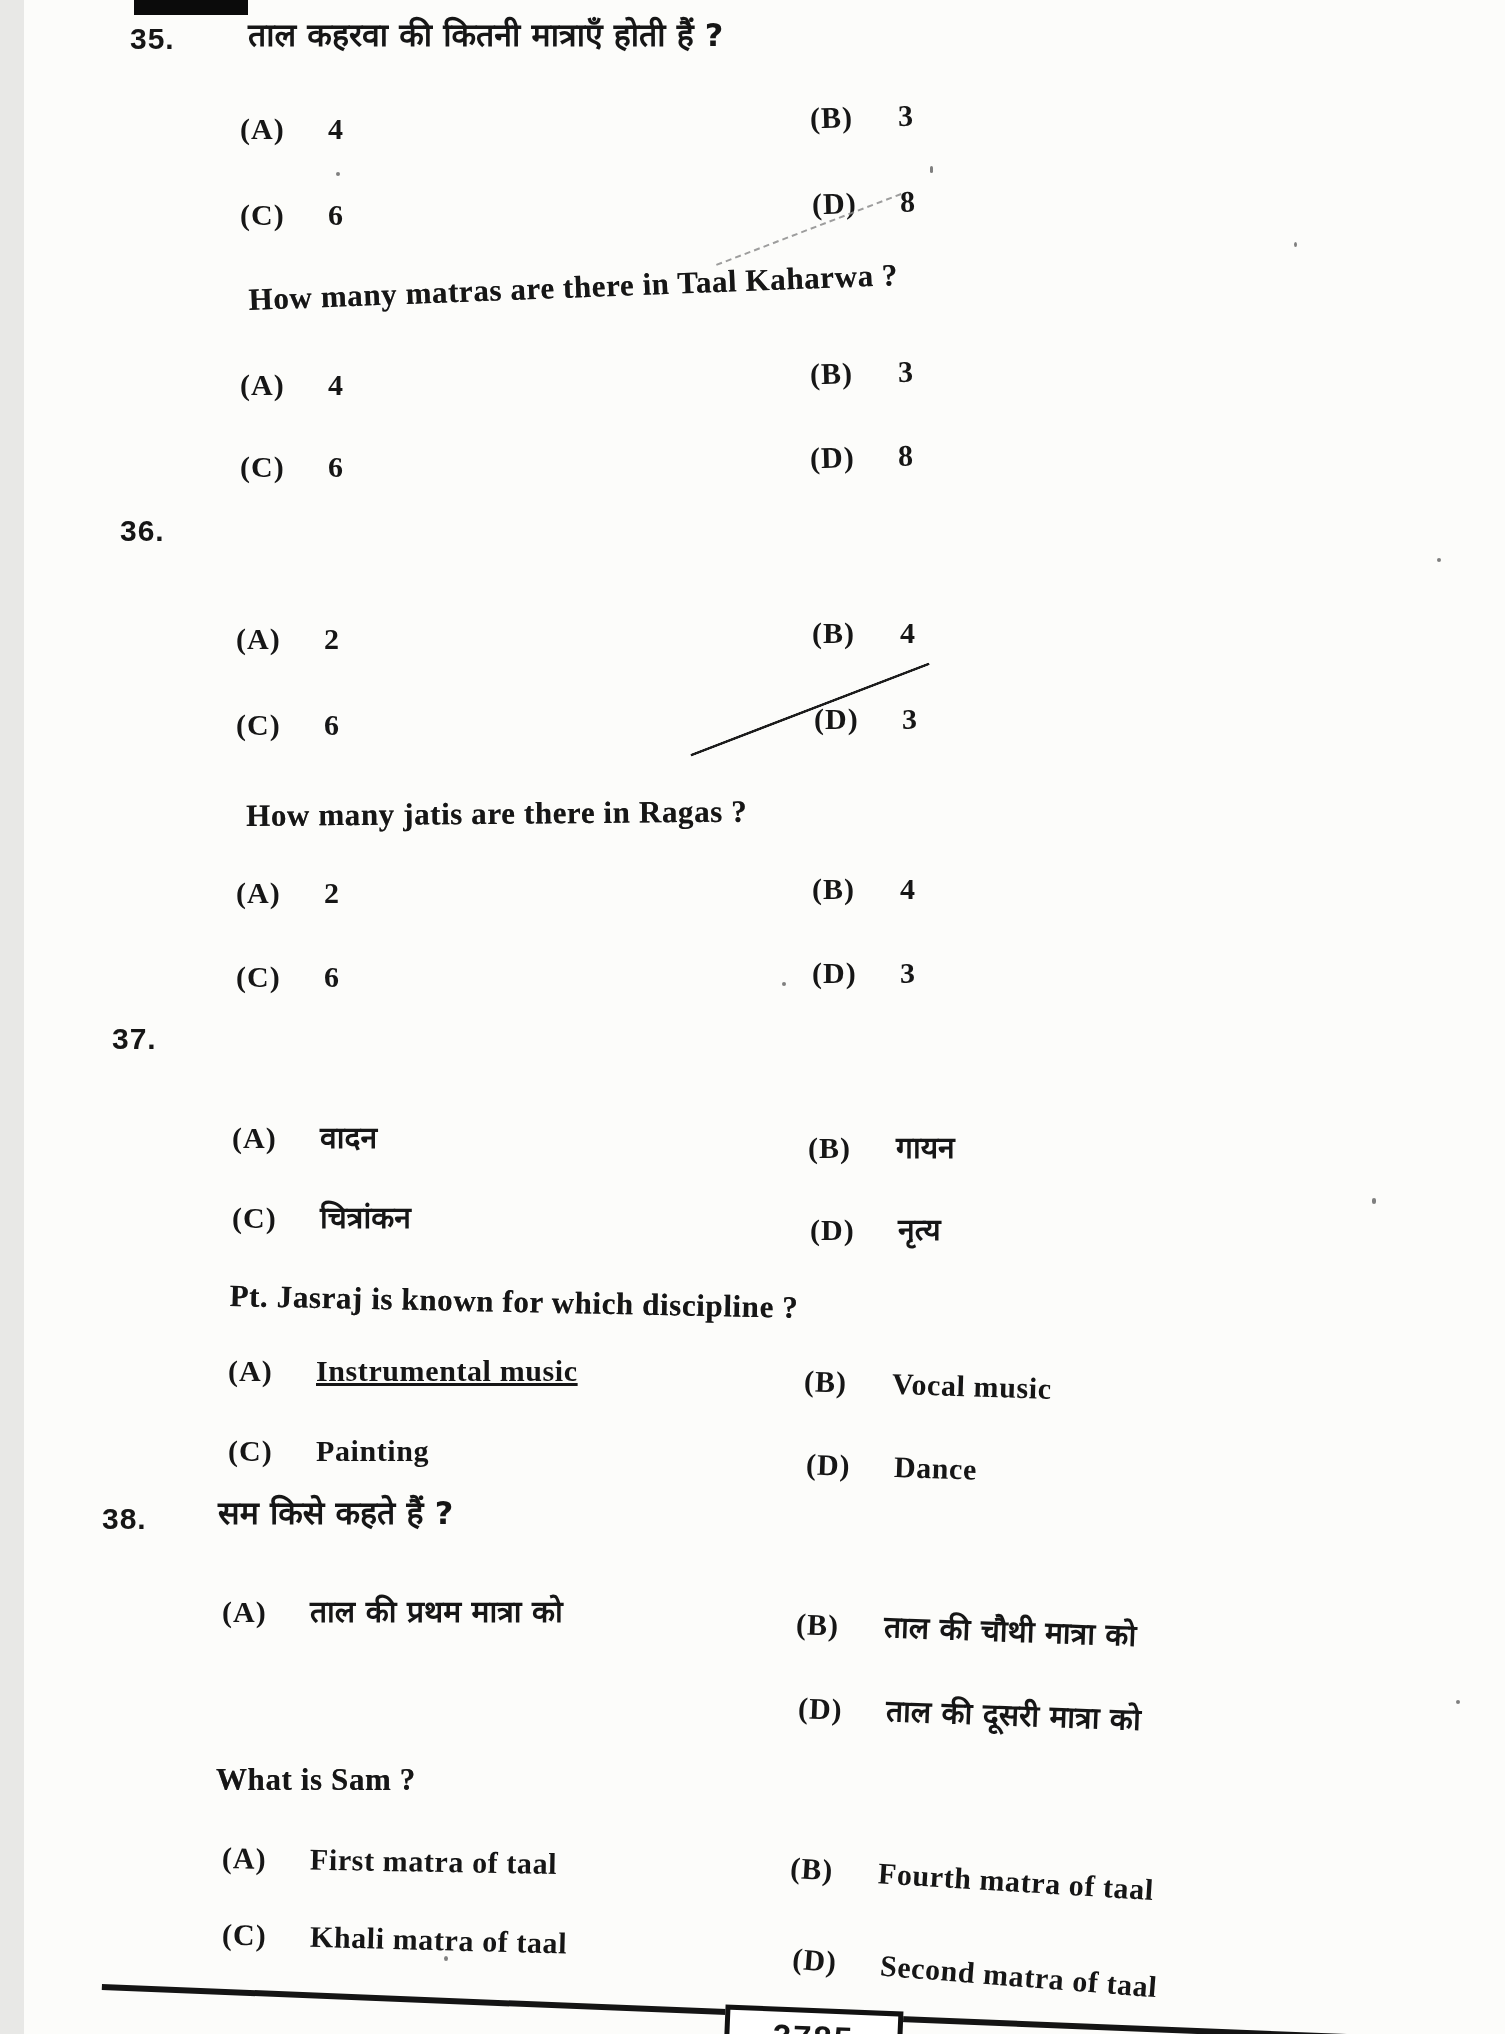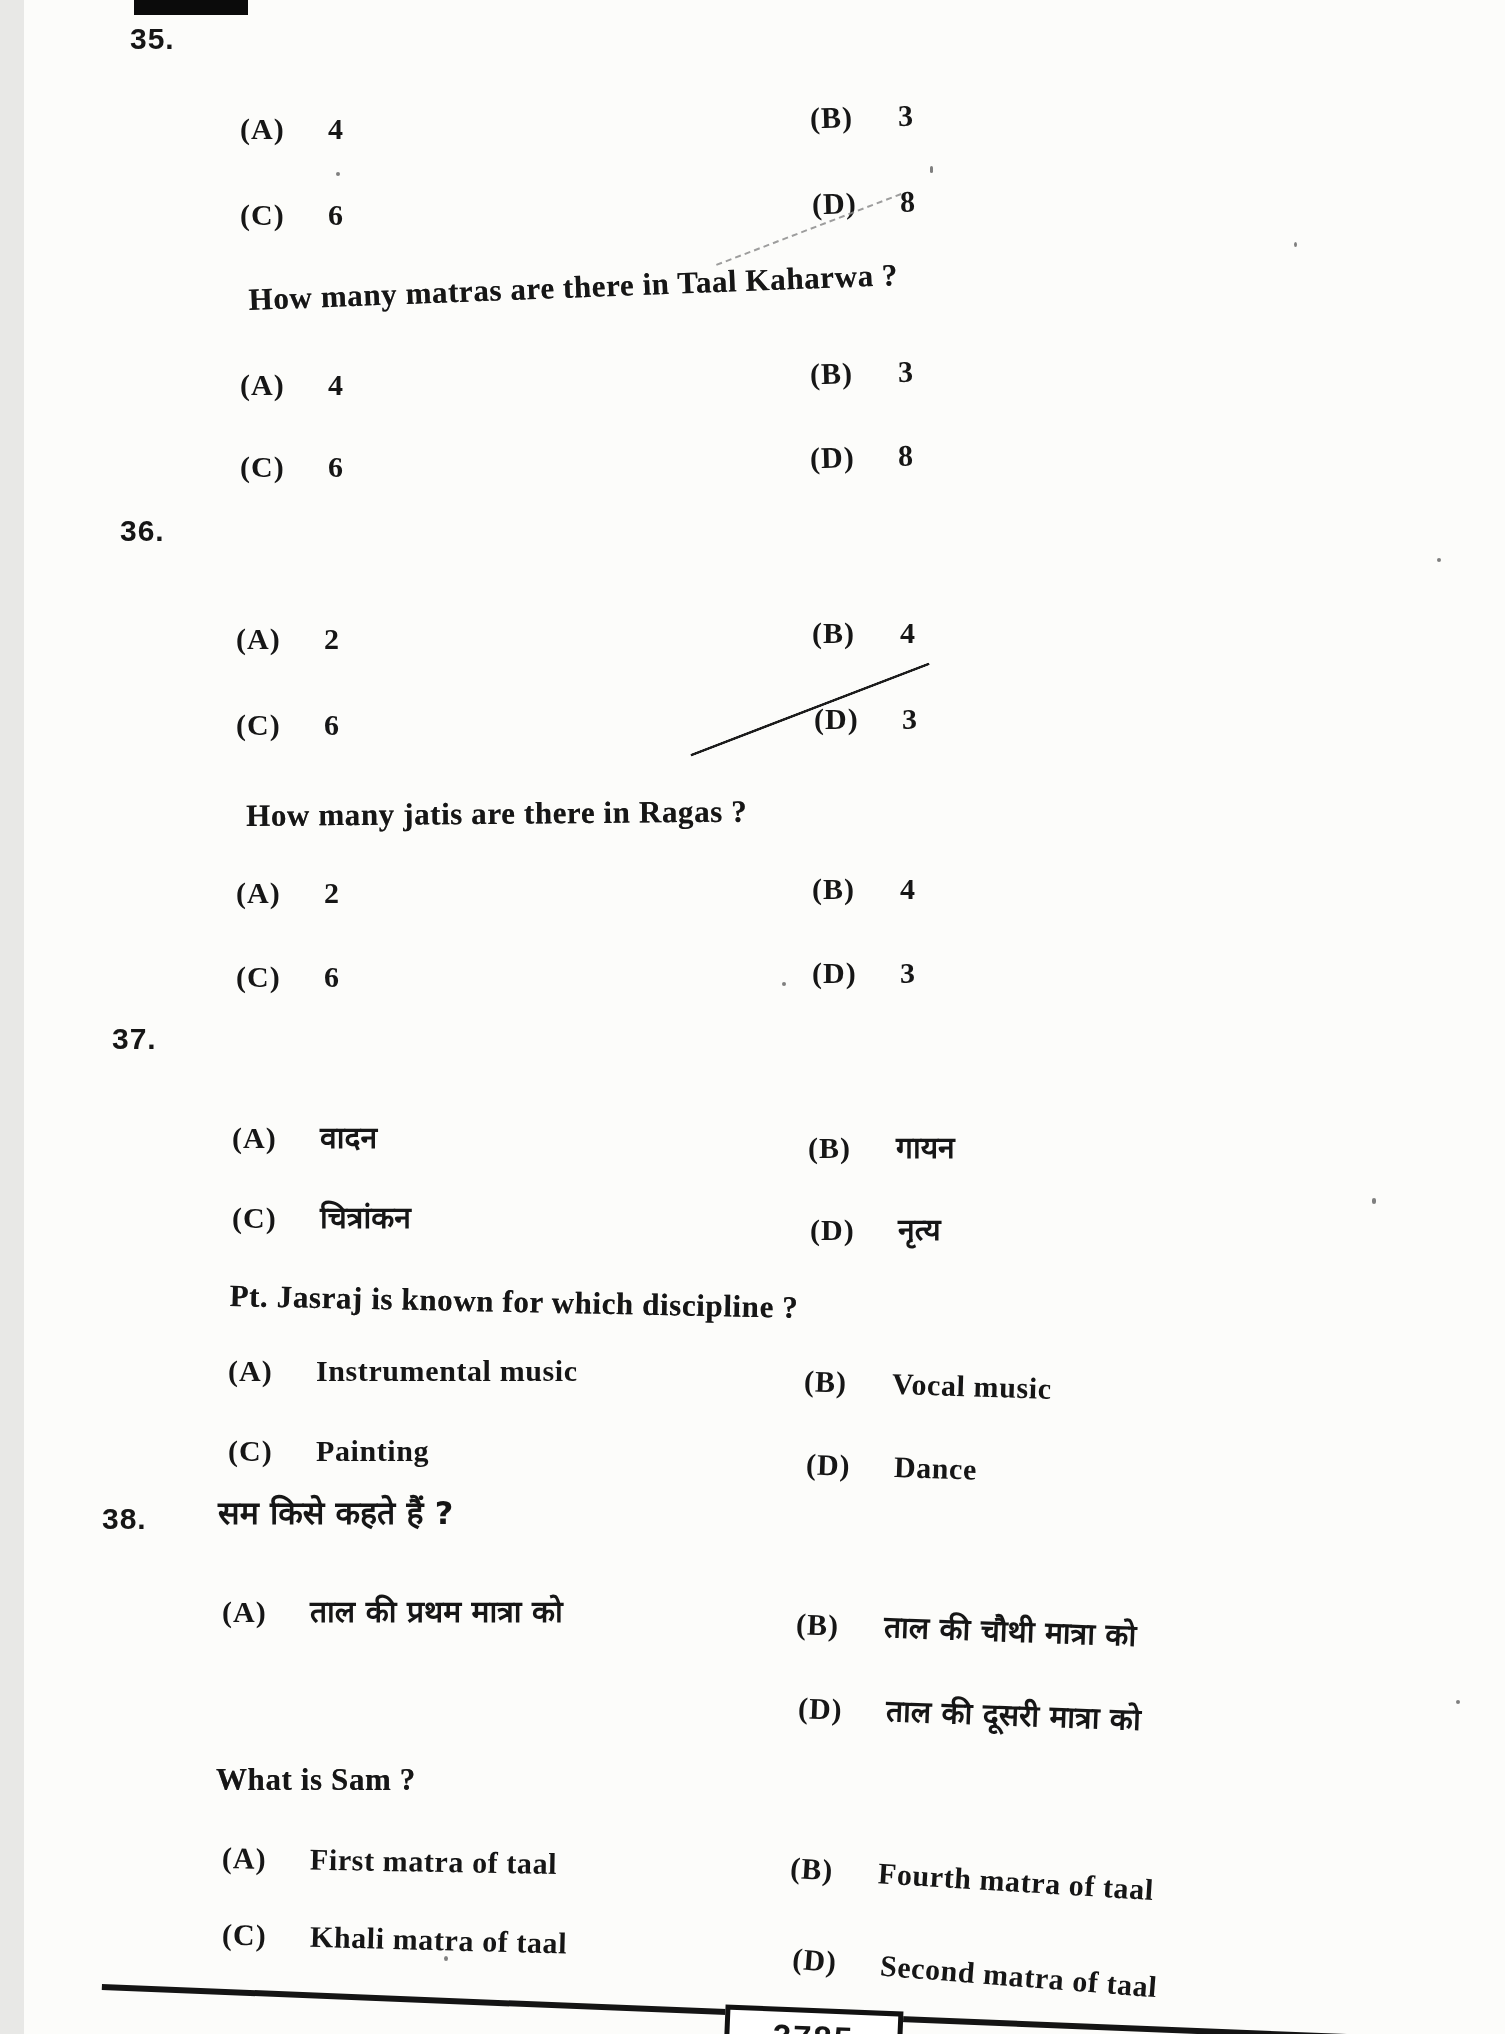--- a/index.html
+++ b/index.html
@@ -50,20 +50,21 @@
   .tilt-up{transform:rotate(-1.5deg);}
 </style>
 </head>
 <body>
 
 <div id="page">
 
   <div class="scanbar" style="left:110px;top:0;width:114px;height:15px;"></div>
 
   <div class="abs qnum" style="left:106px;top:22px;">35.</div>
+  <div class="abs qhi" style="left:224px;top:12px;">ताल कहरवा की कितनी मात्राएँ होती हैं ?</div>
 
   <div class="abs opt num" style="left:216px;top:112px;">
     <span class="lab">(A)</span><span class="val">4</span>
   </div>
   <div class="abs opt num tilt-up" style="left:786px;top:100px;">
     <span class="lab">(B)</span><span class="val">3</span>
   </div>
   <div class="abs opt num" style="left:216px;top:198px;">
     <span class="lab">(C)</span><span class="val">6</span>
   </div>
@@ -130,21 +131,21 @@
   </div>
   <div class="abs opt hi" style="left:208px;top:1196px;">
     <span class="lab">(C)</span><span class="val">चित्रांकन</span>
   </div>
   <div class="abs opt hi" style="left:786px;top:1208px;">
     <span class="lab">(D)</span><span class="val">नृत्य</span>
   </div>
 
   <div class="abs qen" style="left:206px;top:1278px;transform:rotate(1.2deg);transform-origin:left top;">Pt. Jasraj is known for which discipline ?</div>
 
-  <div class="abs opt en" style="left:204px;top:1354px;">
+  <div class="abs opt en" style="left:204px;top:1354px;text-decoration:underline;">
     <span class="lab">(A)</span><span class="val">Instrumental music</span>
   </div>
   <div class="abs opt en" style="left:780px;top:1368px;transform:rotate(1.8deg);">
     <span class="lab">(B)</span><span class="val">Vocal music</span>
   </div>
   <div class="abs opt en" style="left:204px;top:1434px;">
     <span class="lab">(C)</span><span class="val">Painting</span>
   </div>
   <div class="abs opt en" style="left:782px;top:1450px;transform:rotate(1.8deg);">
     <span class="lab">(D)</span><span class="val">Dance</span>

